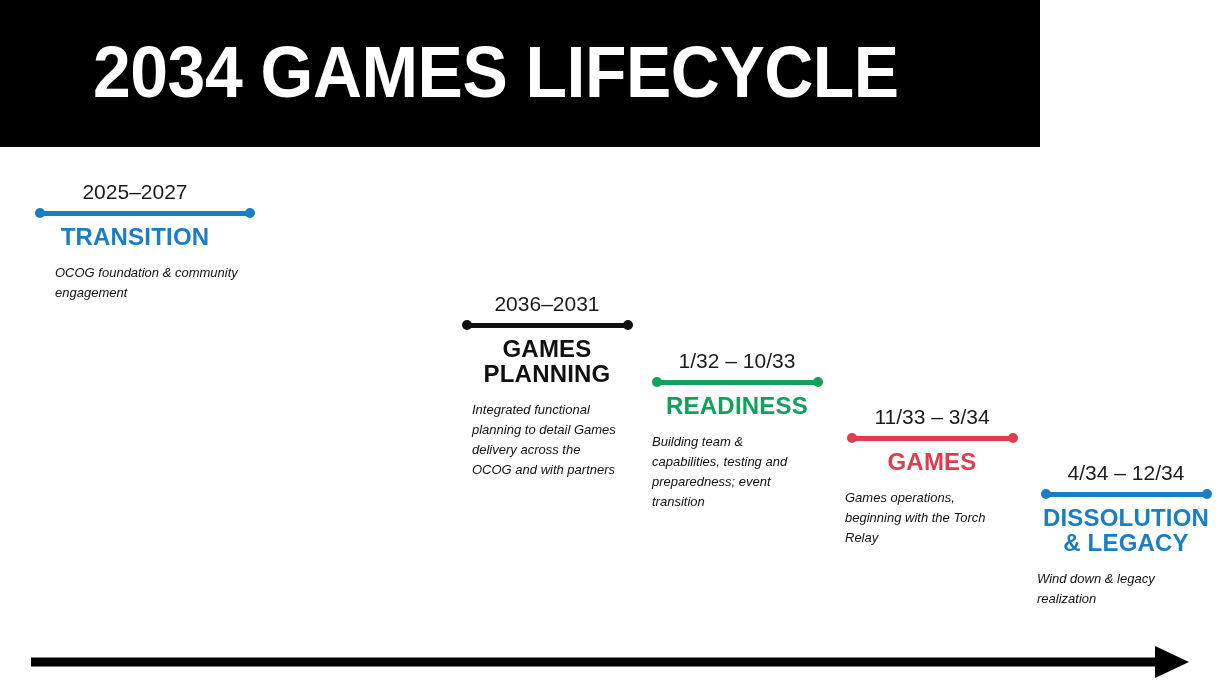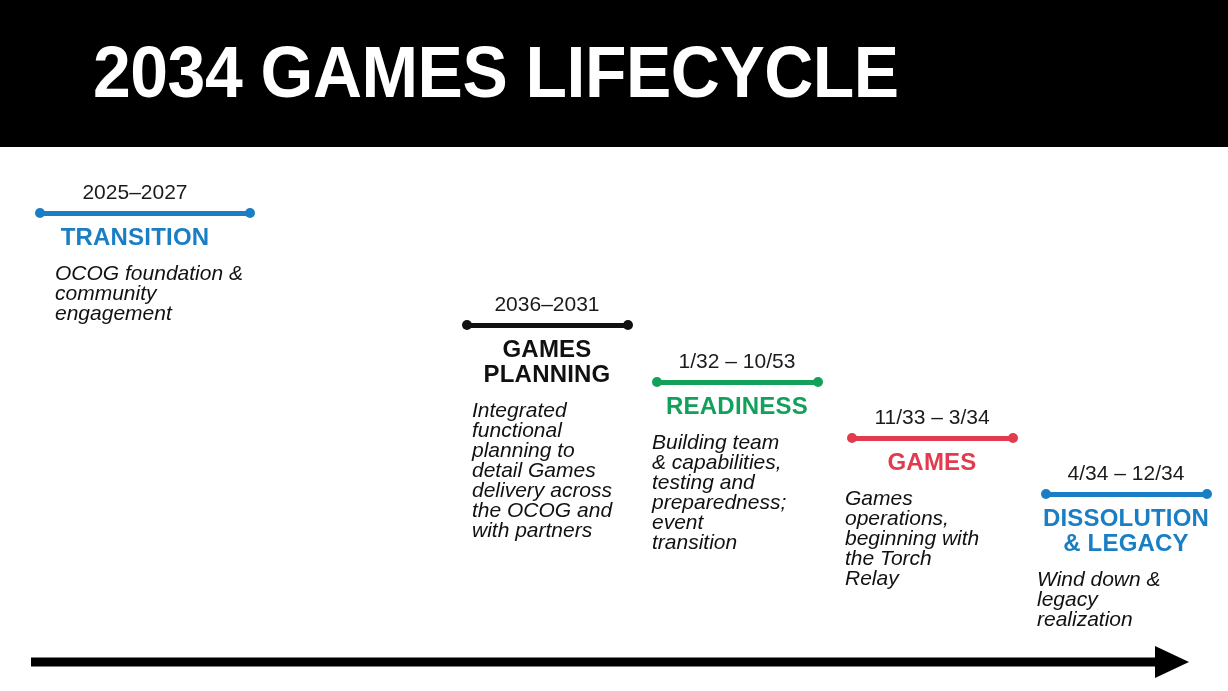--- a/index.html
+++ b/index.html
@@ -15,21 +15,21 @@
     overflow: hidden;
     position: relative;
     -webkit-font-smoothing: antialiased;
   }
 
   
   #header-bar {
     position: absolute;
     left: 0;
     top: 0;
-    width: 1228px;
+    width: 1040px;
     height: 147px;
     background: #000000;
   }
   #page-title {
     position: absolute;
     left: 93px;
     top: 28px;
     color: #ffffff;
     font-family: "Liberation Sans", sans-serif;
     font-weight: bold;
@@ -97,21 +97,21 @@
     line-height: 25px;
     letter-spacing: 0.2px;
     margin-top: 6px;
     white-space: pre-line;
   }
 
   .phase-desc {
     font-family: "Liberation Sans", sans-serif;
     font-style: italic;
     font-weight: normal;
-    font-size: 21px;
+    font-size: 13px;
     line-height: 20px;
     color: #111111;
     margin-top: 14px;
   }
 
   
   #phase-0 { left: 35px;   top: 33px;  }
   #phase-1 { left: 262px;  top: 88px;  }
   #phase-2 { left: 442px;  top: 145px; }
   #phase-3 { left: 632px;  top: 202px; }
@@ -171,21 +171,21 @@
       <span class="bar-dot left" style="background: rgb(17, 17, 17);"></span>
       <span class="bar-line" style="background: rgb(17, 17, 17);"></span>
       <span class="bar-dot right" style="background: rgb(17, 17, 17);"></span>
     </div>
     <div class="phase-label" style="color: rgb(17, 17, 17);">GAMES
 PLANNING</div>
     <div class="phase-desc">Integrated functional planning to detail Games delivery across the OCOG and with partners</div>
   </div>
 
   <div class="phase" id="phase-3">
-    <div class="phase-date">1/32 – 10/53</div>
+    <div class="phase-date">1/32 – 10/33</div>
     <div class="phase-bar">
       <span class="bar-dot left" style="background: rgb(19, 160, 90);"></span>
       <span class="bar-line" style="background: rgb(19, 160, 90);"></span>
       <span class="bar-dot right" style="background: rgb(19, 160, 90);"></span>
     </div>
     <div class="phase-label" style="color: rgb(19, 160, 90);">READINESS</div>
     <div class="phase-desc">Building team &amp; capabilities, testing and preparedness; event transition</div>
   </div>
 
   <div class="phase" id="phase-4">

